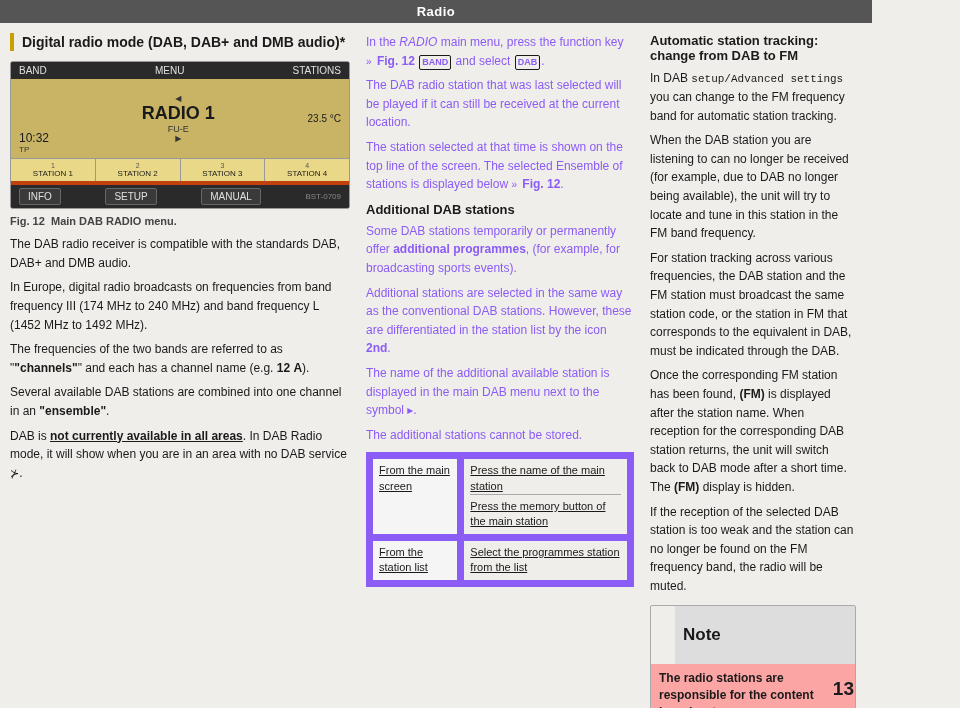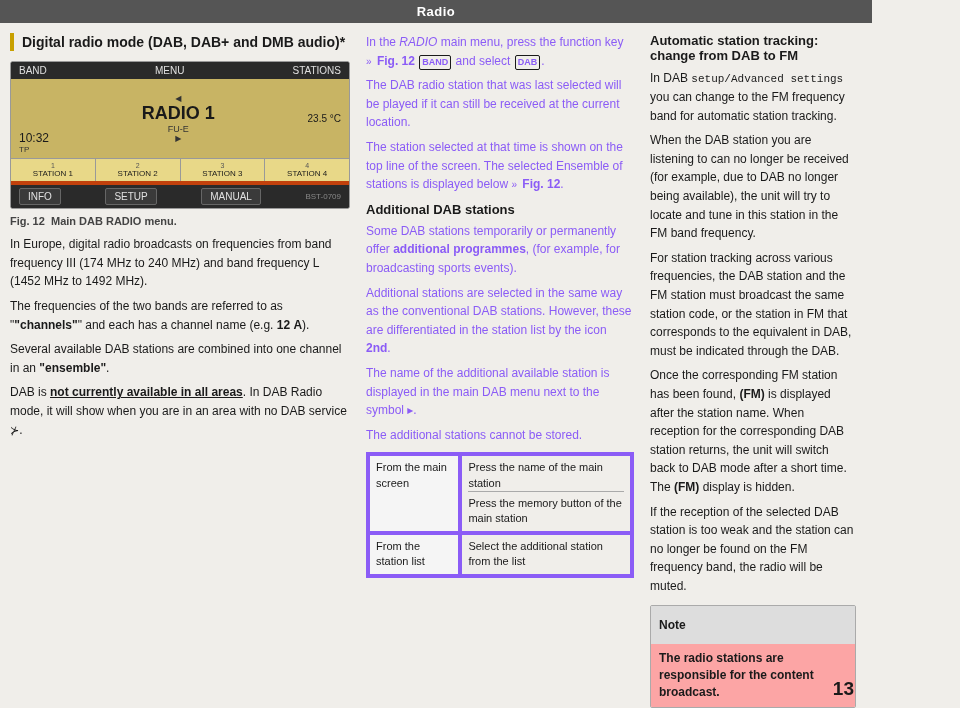--- a/index.html
+++ b/index.html
@@ -204,24 +204,25 @@
     
     .mid-table {
       border: 1px solid #aaa;
       border-collapse: collapse;
       width: 100%;
       font-size: 11px;
       margin-top: 8px;
     }
 
     .mid-table td {
-      border: 4px solid #8b5cf6;
+      border: 7px solid #8b5cf6;
       padding: 4px 6px;
       vertical-align: top;
       line-height: 1.4;
+      text-decoration: underline;
     }
 
     .mid-table td:first-child {
       width: 35%;
       background: #f5f5f5;
     }
 
     
     .right-col {
       flex: 1;
@@ -251,23 +252,24 @@
     
     .note-box {
       border: 1px solid #aaa;
       border-radius: 2px;
       margin-top: 10px;
       overflow: hidden;
     }
 
     .note-header {
       background: #ddd;
-      padding: 12px 8px;
-      font-size: 12px;
-      font-weight: bold;
+      padding: 19px 8px;
+      font-size: 17px;
+      font-weight: bold;
+      margin-left: 24px;
     }
 
     .note-content {
       padding: 6px 8px;
       font-size: 12px;
       line-height: 1.4;
       background: #fca5a5;
     }
 
     
@@ -357,20 +359,21 @@
           <span class="radio-bottom-btn">MANUAL</span>
           <span style="font-size:8px;color:#888;">BST-0709</span>
         </div>
       </div>
 
       <div class="radio-fig-label">
         <span style="font-weight:bold;">Fig. 12</span>&nbsp;&nbsp;<span>Main DAB RADIO menu.</span>
       </div>
 
       <div class="left-text">
+        <p>The DAB radio receiver is compatible with the standards DAB, DAB+ and DMB audio.</p>
         <p>In Europe, digital radio broadcasts on frequencies from band frequency III (174 MHz to 240 MHz) and band frequency L (1452 MHz to 1492 MHz).</p>
         <p>The frequencies of the two bands are referred to as "<span class="bold">"channels"</span>" and each has a channel name (e.g. <span class="bold">12</span> <span class="bold">A</span>).</p>
         <p>Several available DAB stations are combined into one channel in an <span class="bold">"ensemble"</span>.</p>
         <p>DAB is <span class="bold-underline">not currently available in all areas</span>. In DAB Radio mode, it will show when you are in an area with no DAB service <span style="font-size:11px;">⊁</span>.</p>
       </div>
     </div>
 
     <div class="mid-col">
       <div class="mid-text">
         <p>In the <span class="italic">RADIO</span> main menu, press the function key <span class="arrow-right">»</span> <span class="bold">Fig. 12</span> <span class="icon-dab">BAND</span> and select <span class="icon-dab">DAB</span>.</p>
@@ -390,21 +393,21 @@
         <tbody>
           <tr>
             <td>From the main screen</td>
             <td>
               <div>Press the name of the main station</div>
               <div style="border-top:1px solid #aaa;padding-top:4px;">Press the memory button of the main station</div>
             </td>
           </tr>
           <tr>
             <td>From the station list</td>
-            <td>Select the additional station from the list</td>
+            <td>Select the programmes station from the list</td>
           </tr>
         </tbody>
       </table>
     </div>
 
     <div class="right-col">
       <div class="right-title">Automatic station tracking: change from DAB to FM</div>
       <div class="right-text">
         <p>In DAB <span class="monospace">setup/Advanced settings</span> you can change to the FM frequency band for automatic station tracking.</p>
         <p>When the DAB station you are listening to can no longer be received (for example, due to DAB no longer being available), the unit will try to locate and tune in this station in the FM band frequency.</p>

